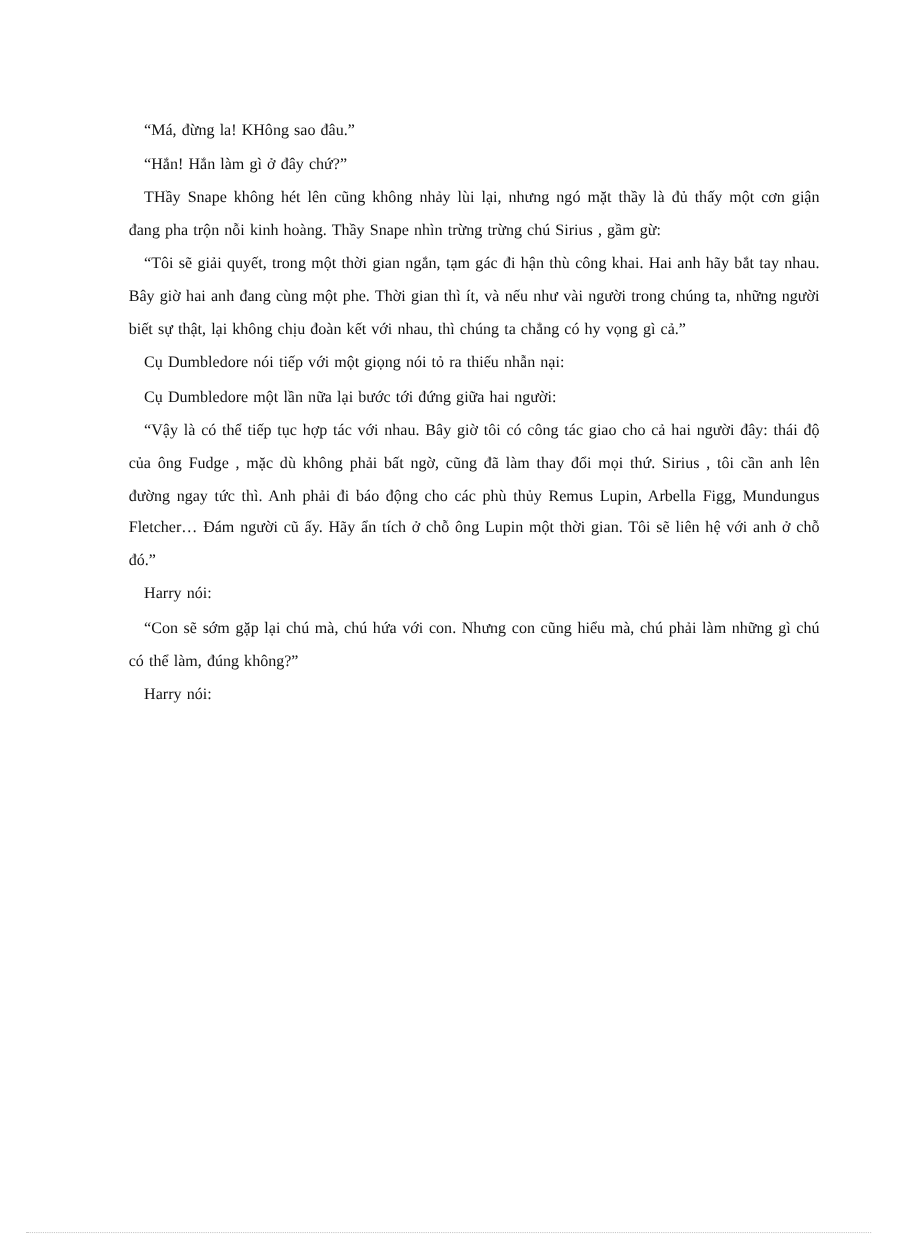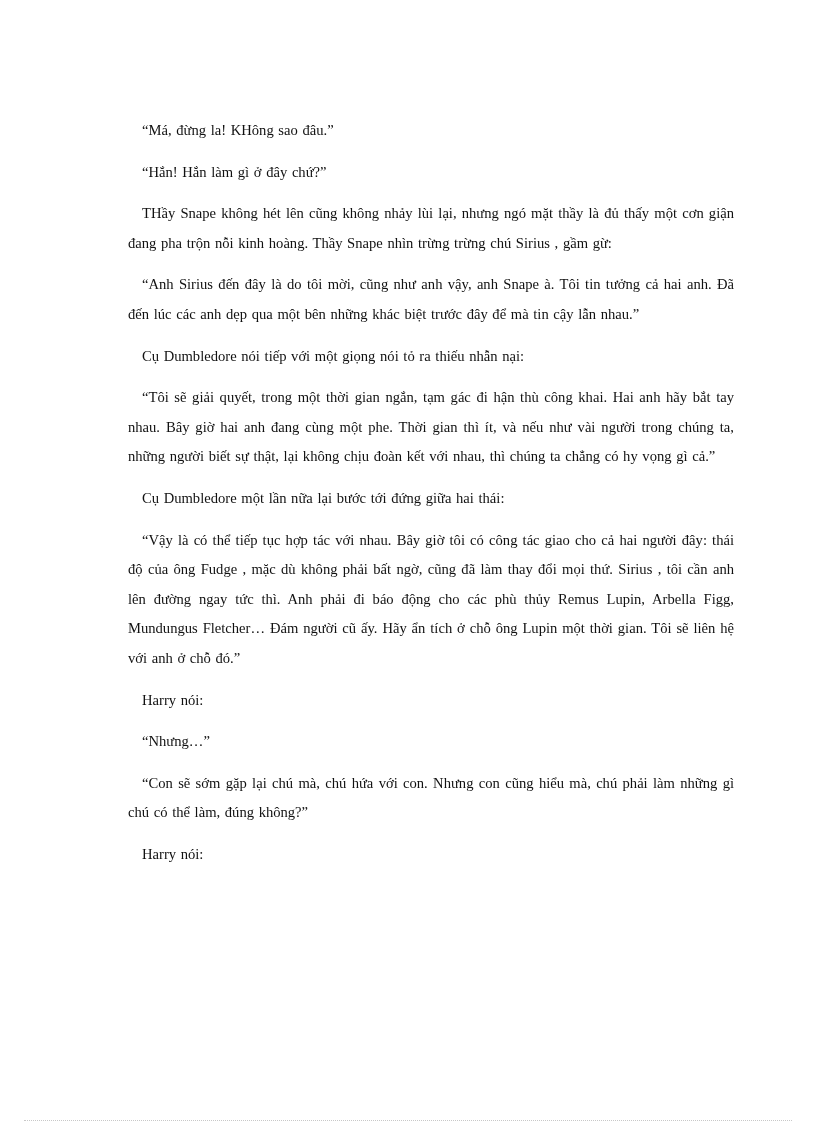--- a/index.html
+++ b/index.html
@@ -6,39 +6,37 @@
   body { width: 816px; height: 1123px; position: relative; overflow: hidden; }
   .page {
     position: absolute; left: 0; top: 0; width: 816px; height: 1123px;
     background: #ffffff;
   }
   .content {
     position: absolute; left: 116px; top: 104px; width: 630px;
     font-family: "Liberation Serif", "DejaVu Serif", serif;
     font-size: 14.6px; color: #111111; line-height: 29.6px;
   }
-  .para { margin: 12px; text-align: justify; text-indent: 14px; word-spacing: 1px; }
+  .para { margin: 1px; text-align: justify; text-indent: 14px; word-spacing: 1px; }
   .para.nojustify { text-align: left; }
   .footer-rule {
     position: absolute; left: 24px; right: 24px; top: 1120px; height: 0;
     border-top: 1px dotted #c8c8c8;
   }
 </style>
 </head>
 <body>
 
 <div class="page">
   <div class="content">
     <p class="para nojustify">“Má, đừng la! KHông sao đâu.”</p>
     <p class="para nojustify">“Hắn! Hắn làm gì ở đây chứ?”</p>
     <p class="para">THầy Snape không hét lên cũng không nhảy lùi lại, nhưng ngó mặt thầy là đủ thấy một cơn giận đang pha trộn nỗi kinh hoàng. Thầy Snape nhìn trừng trừng chú Sirius , gầm gừ:</p>
-    <p class="para">“Anh Sirius đến đây là do tôi mời, cũng như anh vậy, anh Snape à. Tôi tin tưởng cả hai anh. Đã đến lúc các anh dẹp qua một bên những khác biệt trước đây để mà tin cậy lẫn nhau.”</p>
+    <p class="para">“Tôi sẽ giải quyết, trong một thời gian ngắn, tạm gác đi hận thù công khai. Hai anh hãy bắt tay nhau. Bây giờ hai anh đang cùng một phe. Thời gian thì ít, và nếu như vài người trong chúng ta, những người biết sự thật, lại không chịu đoàn kết với nhau, thì chúng ta chẳng có hy vọng gì cả.”</p>
     <p class="para nojustify">Cụ Dumbledore nói tiếp với một giọng nói tỏ ra thiếu nhẫn nại:</p>
-    <p class="para">“Tôi sẽ giải quyết, trong một thời gian ngắn, tạm gác đi hận thù công khai. Hai anh hãy bắt tay nhau. Bây giờ hai anh đang cùng một phe. Thời gian thì ít, và nếu như vài người trong chúng ta, những người biết sự thật, lại không chịu đoàn kết với nhau, thì chúng ta chẳng có hy vọng gì cả.”</p>
-    <p class="para nojustify">Cụ Dumbledore một lần nữa lại bước tới đứng giữa hai thái:</p>
+    <p class="para nojustify">Cụ Dumbledore một lần nữa lại bước tới đứng giữa hai người:</p>
     <p class="para">“Vậy là có thể tiếp tục hợp tác với nhau. Bây giờ tôi có công tác giao cho cả hai người đây: thái độ của ông Fudge , mặc dù không phải bất ngờ, cũng đã làm thay đổi mọi thứ. Sirius , tôi cần anh lên đường ngay tức thì. Anh phải đi báo động cho các phù thủy Remus Lupin, Arbella Figg, Mundungus Fletcher… Đám người cũ ấy. Hãy ẩn tích ở chỗ ông Lupin một thời gian. Tôi sẽ liên hệ với anh ở chỗ đó.”</p>
     <p class="para nojustify">Harry nói:</p>
-    <p class="para nojustify">“Nhưng…”</p>
     <p class="para">“Con sẽ sớm gặp lại chú mà, chú hứa với con. Nhưng con cũng hiểu mà, chú phải làm những gì chú có thể làm, đúng không?”</p>
     <p class="para nojustify">Harry nói:</p>
   </div>
   <div class="footer-rule"></div>
 </div>
 
 </body></html>

